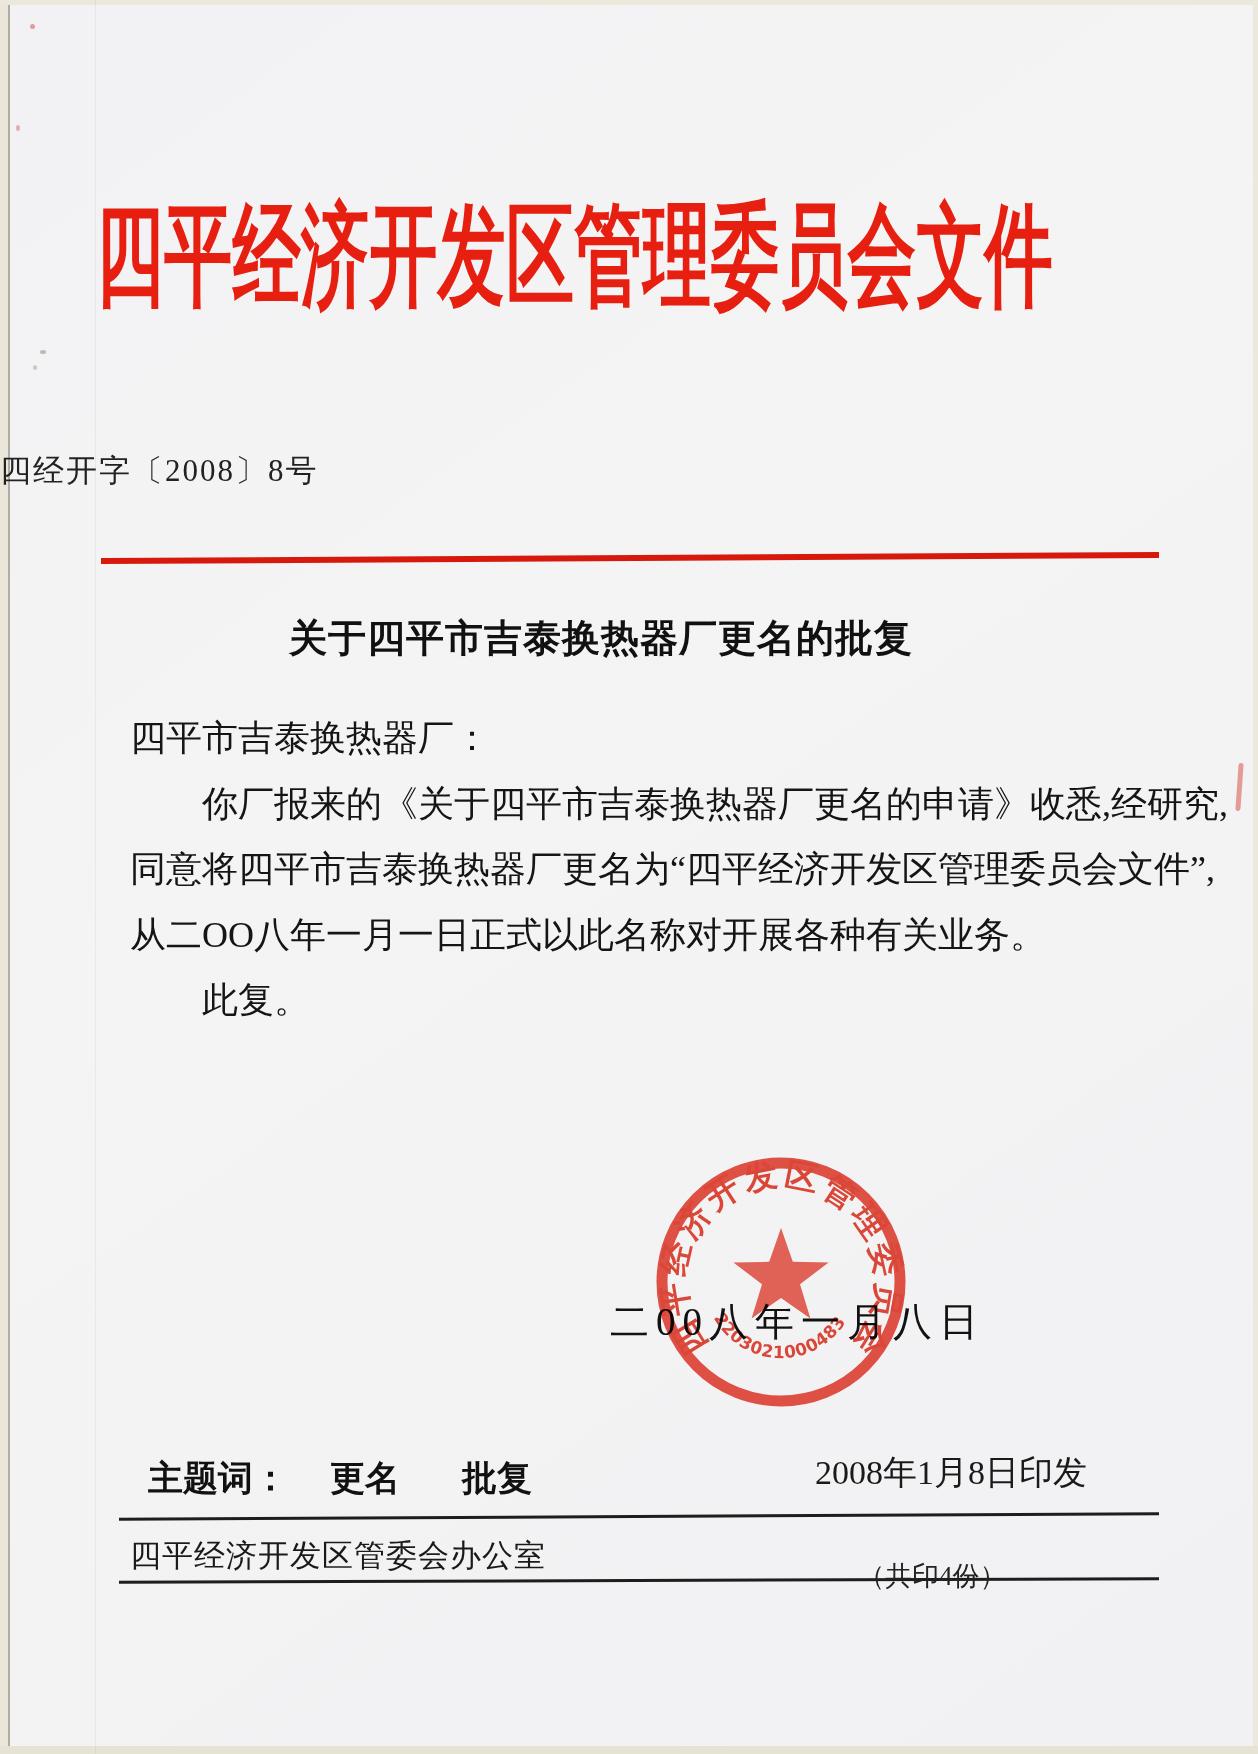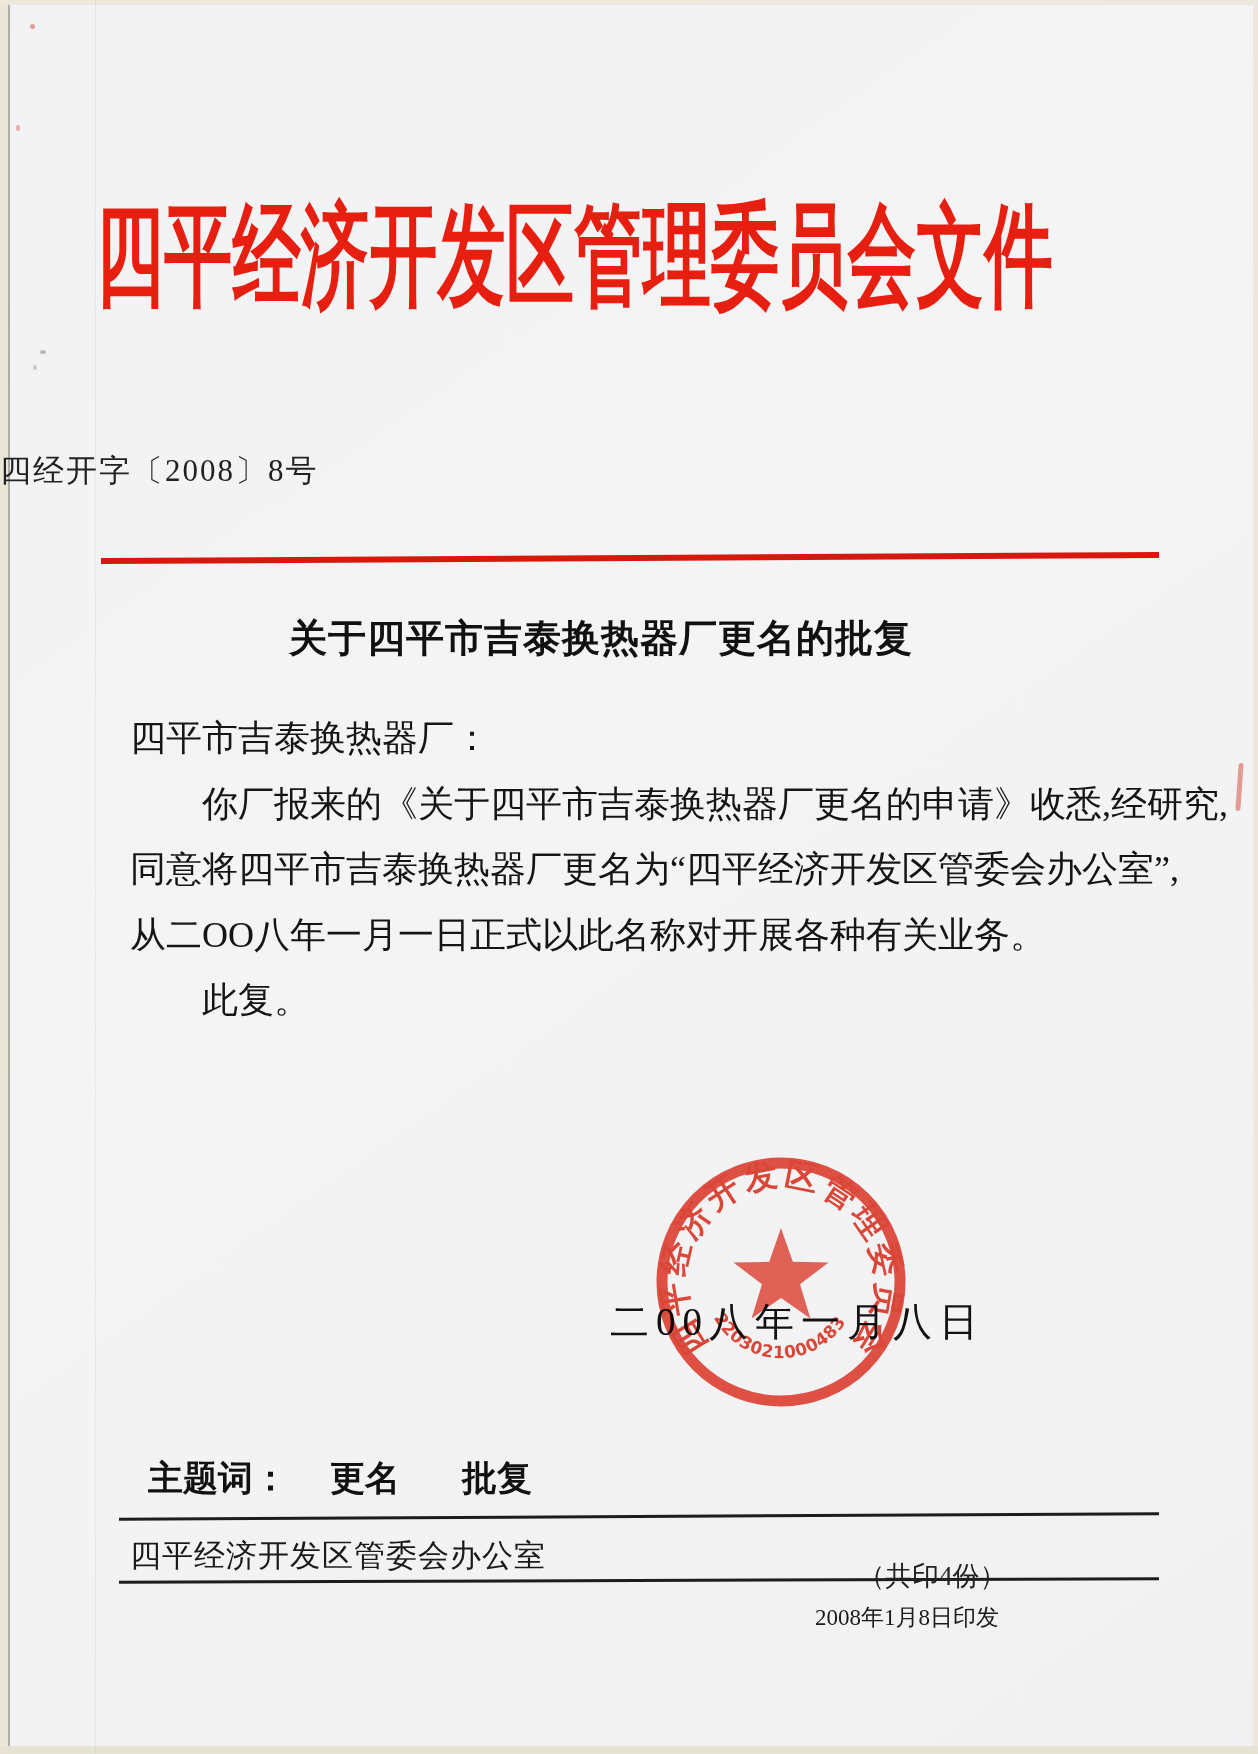--- a/index.html
+++ b/index.html
@@ -72,22 +72,22 @@
   .keywords .term1{margin-left:42px;}
   .keywords .term2{margin-left:62px;}
   .sep-line{position:absolute;left:119px;width:1040px;height:3px;background:#1d1d1d;}
   .sep-1{top:1515px;transform:rotate(-0.3deg);}
   .sep-2{top:1579px;transform:rotate(-0.2deg);}
   .footer-office{
     position:absolute;left:130px;top:1535px;
     font-size:31px;letter-spacing:1px;color:#1a1a1a;white-space:nowrap;
   }
   .footer-date{
-    position:absolute;left:815px;top:1602px;
-    font-size:23px;color:#1a1a1a;white-space:nowrap;
+    position:absolute;left:815px;top:1450px;
+    font-size:34px;color:#1a1a1a;white-space:nowrap;
   }
   .footer-copies{
     position:absolute;left:858px;top:1558px;
     font-size:27px;color:#222;white-space:nowrap;text-align:right;
   }
 </style>
 </head>
 <body>
 
 <div class="page">
@@ -106,21 +106,21 @@
 
   <div class="org-title">四平经济开发区管理委员会文件</div>
   <div class="doc-number">四经开字〔2008〕8号</div>
   <div class="red-rule"></div>
 
   <div class="subject-title">关于四平市吉泰换热器厂更名的批复</div>
 
   <div class="body-text">
     <div class="body-line">四平市吉泰换热器厂：</div>
     <div class="body-line indent">你厂报来的《关于四平市吉泰换热器厂更名的申请》收悉,经研究,</div>
-    <div class="body-line">同意将四平市吉泰换热器厂更名为“四平经济开发区管委会办公室”,</div>
+    <div class="body-line">同意将四平市吉泰换热器厂更名为“四平经济开发区管理委员会文件”,</div>
     <div class="body-line">从二OO八年一月一日正式以此名称对开展各种有关业务。</div>
     <div class="body-line indent">此复。</div>
   </div>
 
   <div class="seal">
     <svg width="264" height="264" viewBox="0 0 264 264">
       <defs>
         <path id="ringArc" d="M 64,198 A 96,96 0 1 1 200,198" fill="none"></path>
         <path id="serialArc" d="M 63,162 A 76,76 0 0 0 201,162" fill="none"></path>
       </defs>

